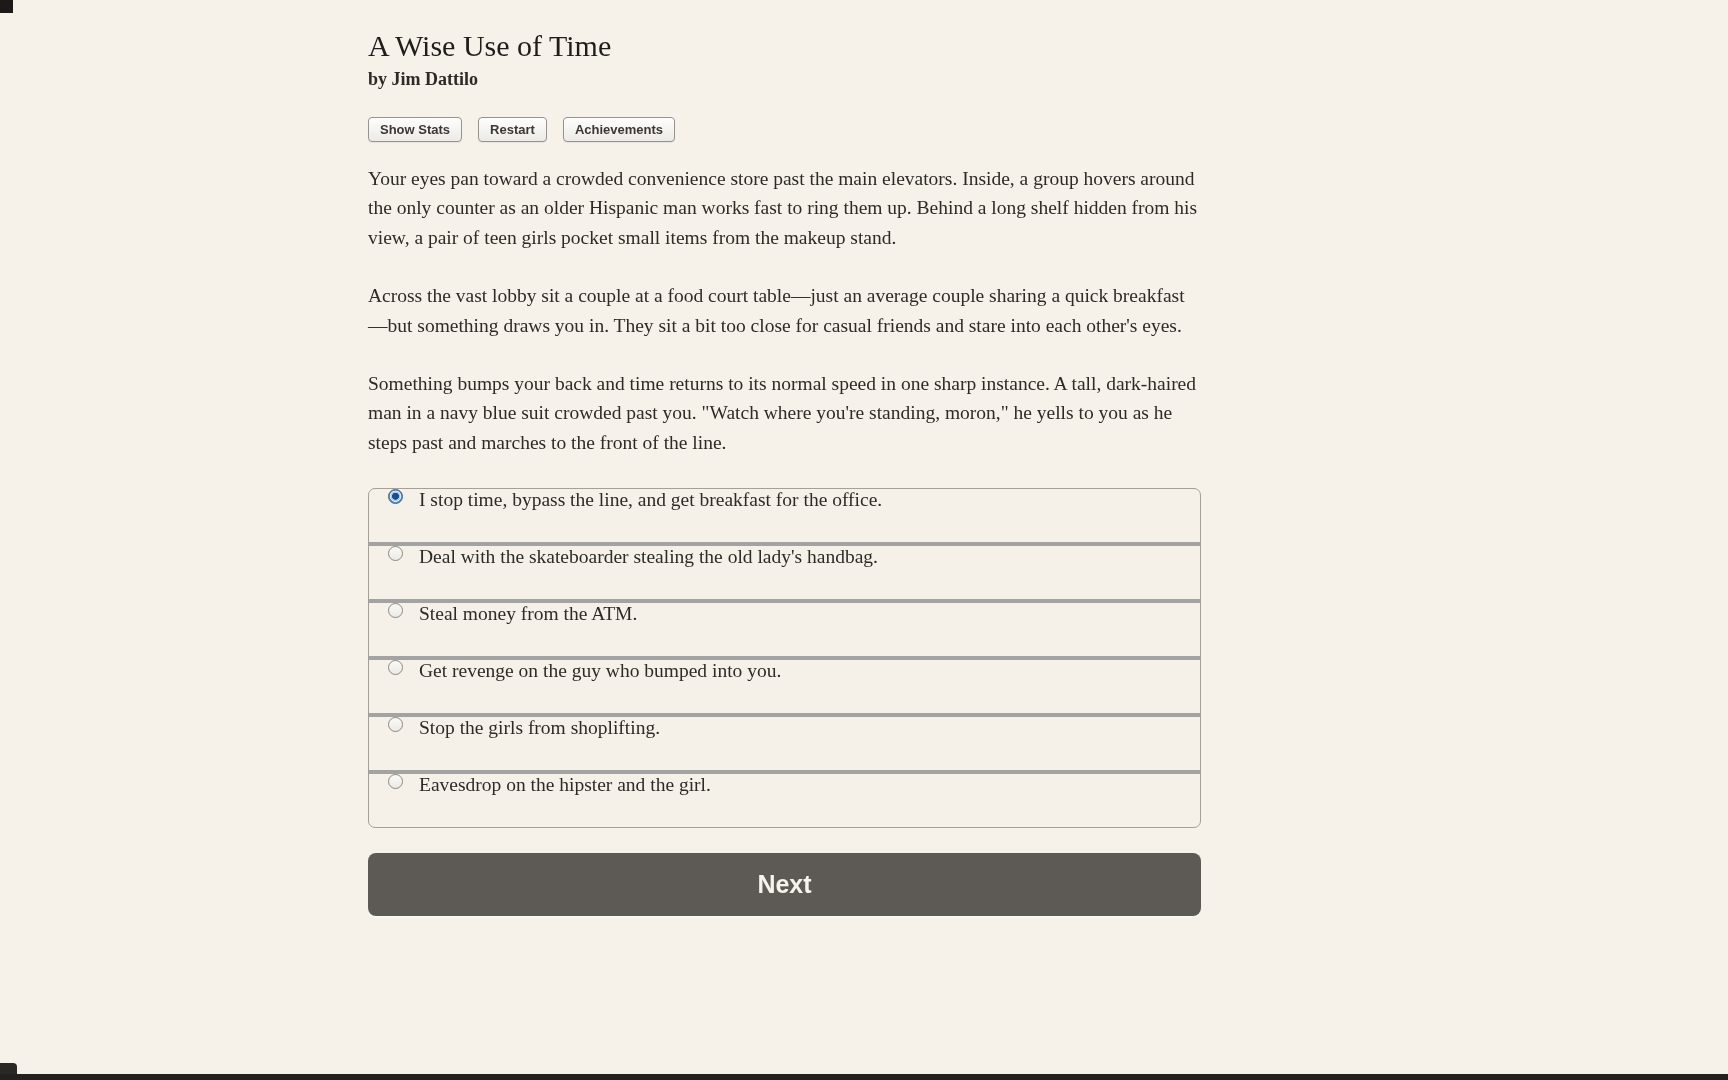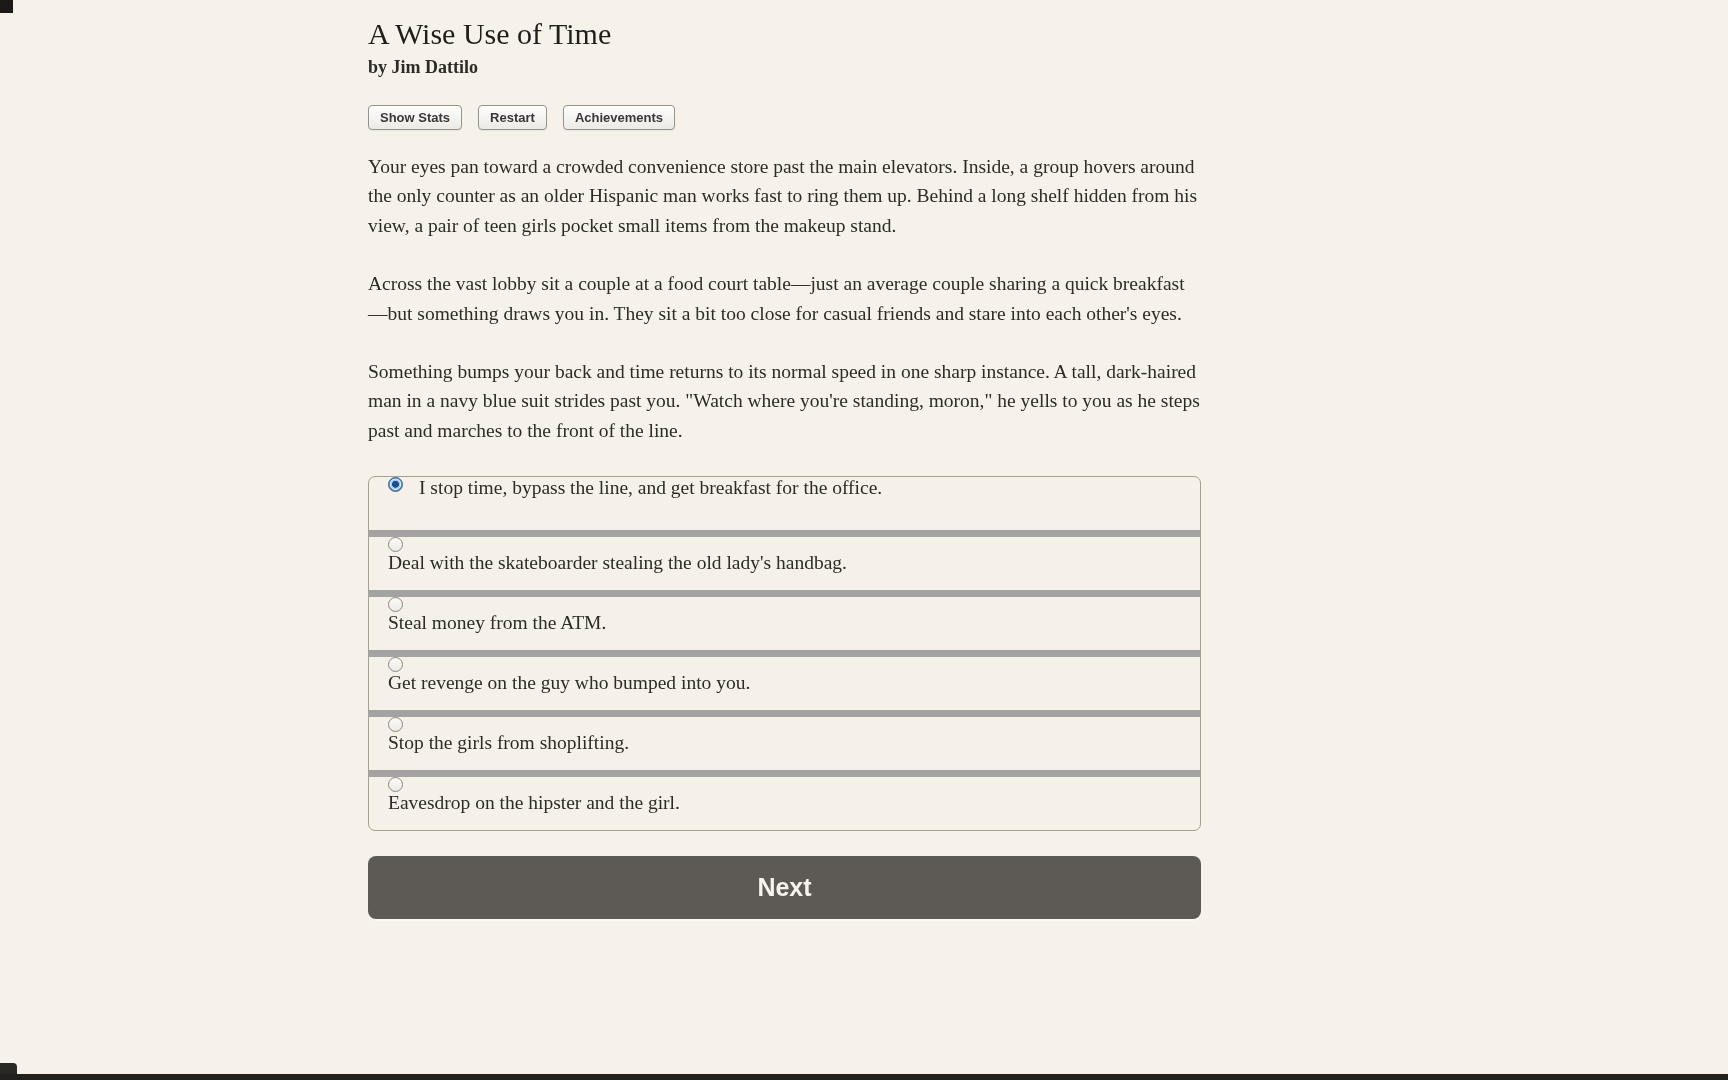--- a/index.html
+++ b/index.html
@@ -6,21 +6,21 @@
   body{
     width:1728px;height:1080px;position:relative;overflow:hidden;
     background:#f6f2ea;
     font-family:"Liberation Serif","DejaVu Serif",serif;
     color:#2e2b27;
   }
   .content{
     position:absolute;left:368px;top:0;width:833px;
   }
   .game-title{
-    margin:16px 0 0 0;
+    margin:28px 0 0 0;
     font-size:30px;line-height:36px;font-weight:400;
     color:#201e1b;
   }
   .game-author{
     margin:2px 0 0 0;
     font-size:18px;line-height:26px;font-weight:700;
     color:#2e2b27;
   }
   .toolbar{
     margin:25px 0 0 0;
@@ -45,21 +45,21 @@
     border:1px solid #a5a096;border-radius:7px;
     background:#f5f1e9;
     overflow:hidden;
   }
   .choice-row{
     display:flex;align-items:flex-start;
     height:53px;
     padding-left:19px;
     cursor:pointer;
   }
-  .choice-row + .choice-row{border-top:7px solid #a3a3a3;flex-direction:column;}
+  .choice-row + .choice-row{border-top:4px solid #a3a3a3;}
   .radio{
     width:15px;height:15px;border-radius:50%;
     box-sizing:border-box;flex:0 0 auto;
     margin-right:16px;
   }
   .radio.unselected{
     border:1px solid #8b8882;
     background:linear-gradient(#fbfaf8,#eceae5);
   }
   .radio.selected{
@@ -105,21 +105,21 @@
 
   <div class="toolbar" id="toolbar">
       <button class="ui-btn">Show Stats</button>
       <button class="ui-btn">Restart</button>
       <button class="ui-btn">Achievements</button>
     </div>
 
   <div class="story" id="story">
       <p>Your eyes pan toward a crowded convenience store past the main elevators. Inside, a group hovers around the only counter as an older Hispanic man works fast to ring them up. Behind a long shelf hidden from his view, a pair of teen girls pocket small items from the makeup stand.</p>
       <p>Across the vast lobby sit a couple at a food court table—just an average couple sharing a quick breakfast—but something draws you in. They sit a bit too close for casual friends and stare into each other's eyes.</p>
-      <p>Something bumps your back and time returns to its normal speed in one sharp instance. A tall, dark-haired man in a navy blue suit strides past you. "Watch where you're standing, moron," he yells to you as he steps past and marches to the front of the line.</p>
+      <p>Something bumps your back and time returns to its normal speed in one sharp instance. A tall, dark-haired man in a navy blue suit crowded past you. "Watch where you're standing, moron," he yells to you as he steps past and marches to the front of the line.</p>
     </div>
 
   <div class="choice-box" id="choices">
       <div class="choice-row">
         <span class="radio selected"></span>
         <span class="choice-label">I stop time, bypass the line, and get breakfast for the office.</span>
       </div>
       <div class="choice-row">
         <span class="radio unselected"></span>
         <span class="choice-label">Deal with the skateboarder stealing the old lady's handbag.</span>

